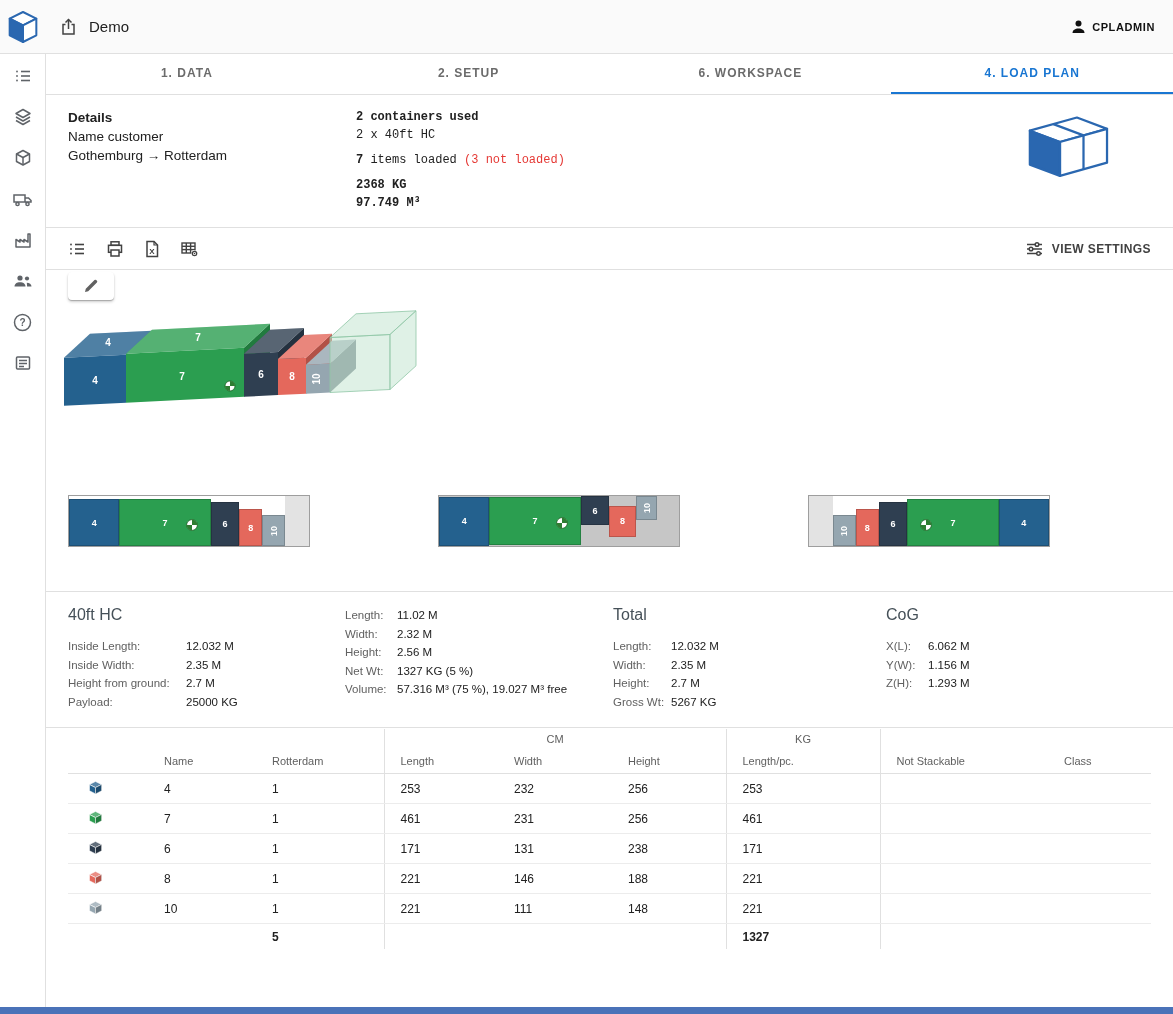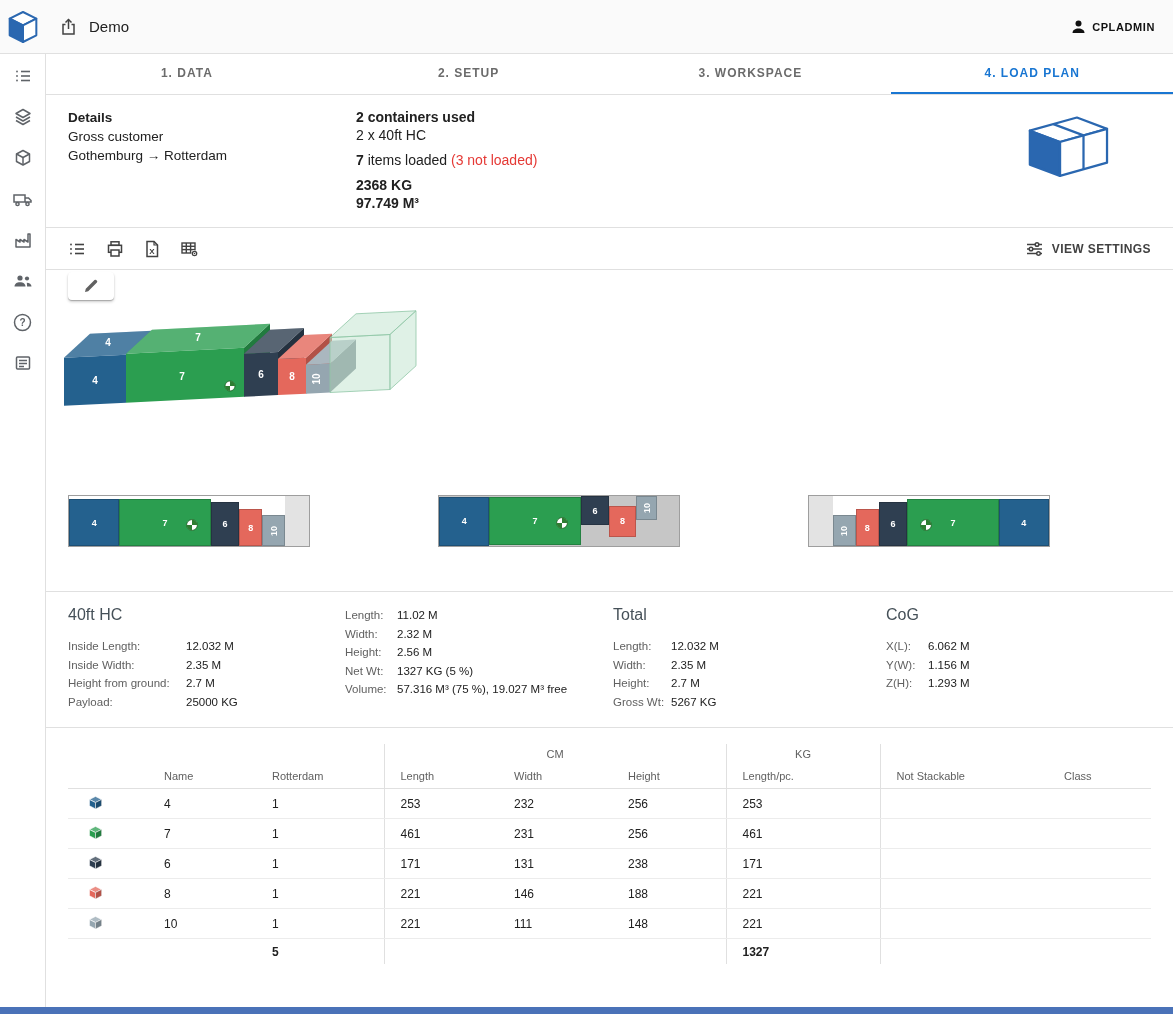--- a/index.html
+++ b/index.html
@@ -22,21 +22,21 @@
   .side-icon { color:#5f6368; height:20px; display:flex; align-items:center; cursor:pointer; }
   .main { flex:1; display:flex; flex-direction:column; overflow:hidden; }
   
   .tabs { display:flex; height:41px; border-bottom:1px solid #e0e0e0; }
   .tab { flex:1; display:flex; align-items:center; justify-content:center; font-size:12px; font-weight:bold;
          letter-spacing:1px; color:#6b6b6b; cursor:pointer; border-bottom:2px solid transparent; }
   .tab.active { color:#1976d2; border-bottom:2px solid #1976d2; }
   
   .details { display:flex; padding:13px 22px 15px; border-bottom:1px solid #e0e0e0; }
   .det-col1 { width:288px; font-size:13.5px; line-height:19px; }
-  .det-col2 { font-size:14px; line-height:18px; }
+  .det-col2 { font-size:12px; line-height:18px;font-family:Liberation Mono, monospace; }
   .b { font-weight:bold; }
   .sp { margin-top:7px; }
   .red { color:#e53935; }
   .det-illu { margin-left:auto; margin-right:36px; align-self:flex-start; margin-top:2px; }
   
   .toolbar { display:flex; align-items:center; height:42px; border-bottom:1px solid #e0e0e0; padding:0 22px; gap:20px; }
   .tb-icon { color:#424242; height:20px; display:flex; align-items:center; cursor:pointer; }
   .view-settings { margin-left:auto; display:flex; align-items:center; gap:9px; font-size:12px; font-weight:bold;
                    letter-spacing:.4px; color:#424242; cursor:pointer; }
   
@@ -52,21 +52,21 @@
   .view { width:242px; height:52px; border:1px solid #9e9e9e; position:relative; background:#fff; }
   .view.topview { background:#c6c6c6; }
   .vbox { position:absolute; bottom:0; display:flex; align-items:center; justify-content:center;
           box-shadow:inset 0 0 0 1px rgba(0,0,0,.18); cursor:pointer; }
   .topview .vbox { bottom:auto; }
   .vlabel { color:#fff; font-size:9px; font-weight:bold; }
   .rot { transform:rotate(-90deg); }
   .vempty { position:absolute; top:0; bottom:0; background:#e3e3e3; }
   .cog { position:absolute; width:12px; height:12px; margin:0; }
   
-  .specs { display:flex; margin:44px -22px 16px; padding:14px 22px 16px;
+  .specs { display:flex; margin:44px -22px 1px; padding:14px 22px 16px;
            border-top:1px solid #e0e0e0; border-bottom:1px solid #e0e0e0; }
   .spec-col { }
   .w1 { width:277px; } .w2 { width:268px; } .w3 { width:273px; }
   .spec-h { font-size:16px; color:#455058; margin-bottom:13px; }
   .spec-row { display:flex; font-size:11.5px; line-height:18.5px; }
   .spec-label { color:#616161; min-width:52px; padding-right:6px; }
   .w1 .spec-label { min-width:118px; }
   .w3 .spec-label { min-width:58px; }
   .w4 .spec-label { min-width:42px; }
   .spec-val { color:#212121; }
@@ -196,28 +196,28 @@
           </g>
         </svg>
     </span>
   </div>
 
   <div class="main">
 
     <div class="tabs">
       <div class="tab">1. DATA</div>
       <div class="tab">2. SETUP</div>
-      <div class="tab">3. WORKSPACE</div>
+      <div class="tab">6. WORKSPACE</div>
       <div class="tab active">4. LOAD PLAN</div>
     </div>
 
     <div class="details">
       <div class="det-col1">
         <div class="b">Details</div>
-        <div>Gross customer</div>
+        <div>Name customer</div>
         <div>Gothemburg → Rotterdam</div>
       </div>
       <div class="det-col2">
         <div class="b">2 containers used</div>
         <div>2 x 40ft HC</div>
         <div class="sp">
           <span class="b">7</span>
           <span>items loaded</span>
           <span class="red">(3 not loaded)</span>
         </div>

